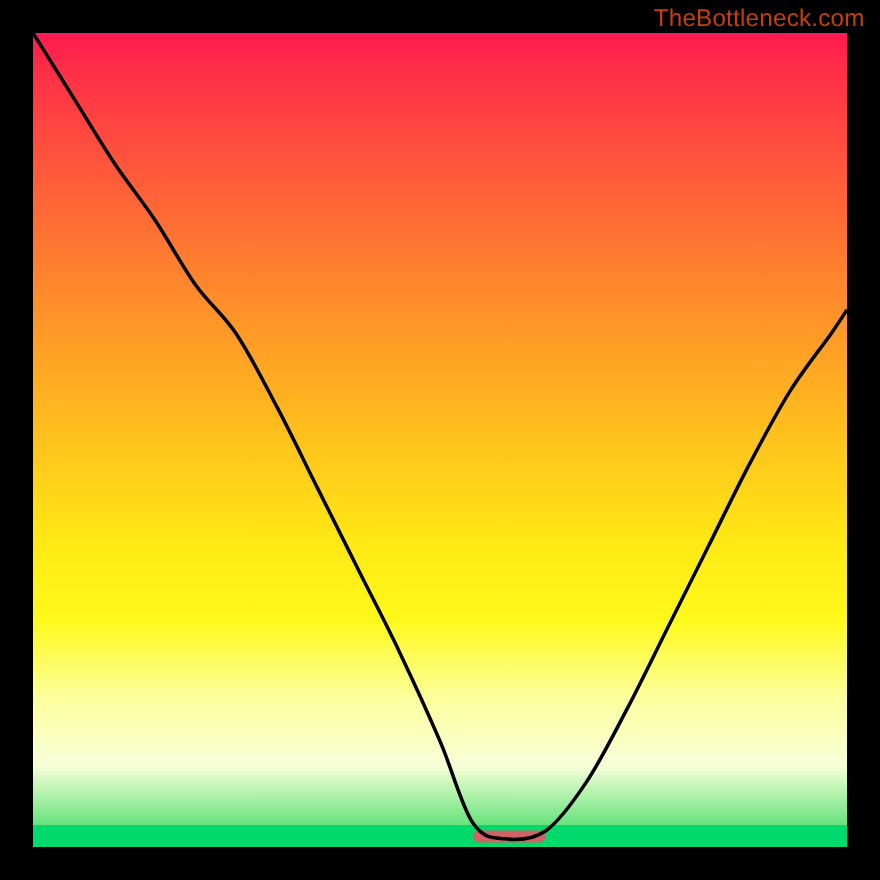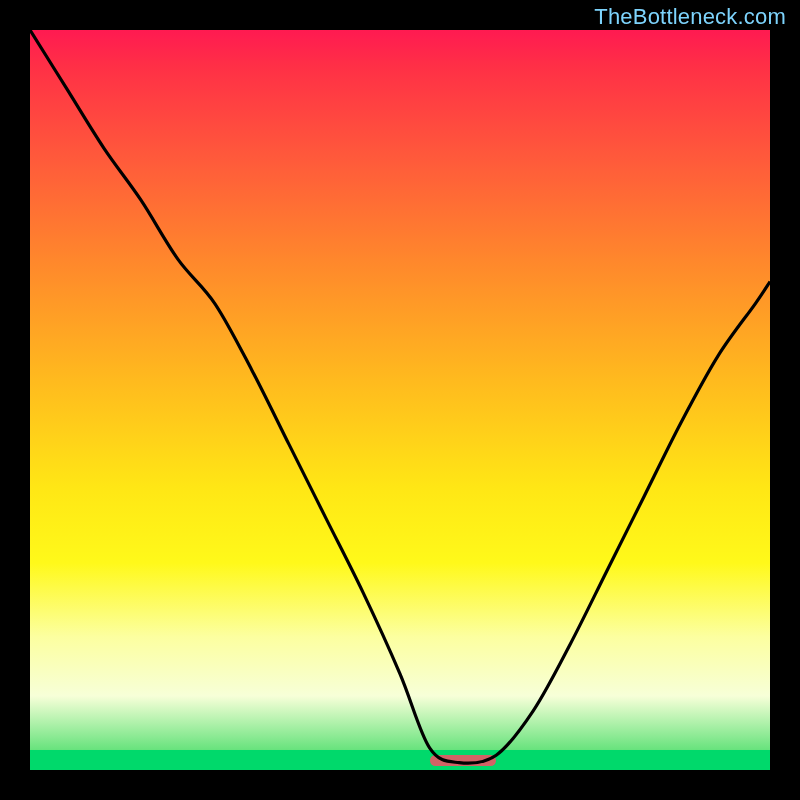--- a/index.html
+++ b/index.html
@@ -15,21 +15,21 @@
     width: 800px;
     height: 800px;
     background: #000;
   }
   .watermark {
     position: absolute;
     top: 4px;
     right: 14px;
     font-family: Arial, Helvetica, sans-serif;
     font-size: 22px;
-    color: #7dd3fc;
+    color: #c2410c;
     letter-spacing: 0.2px;
     font-weight: 500;
   }
   .plot {
     position: absolute;
     left: 30px;
     top: 30px;
     width: 740px;
     height: 740px;
   }

